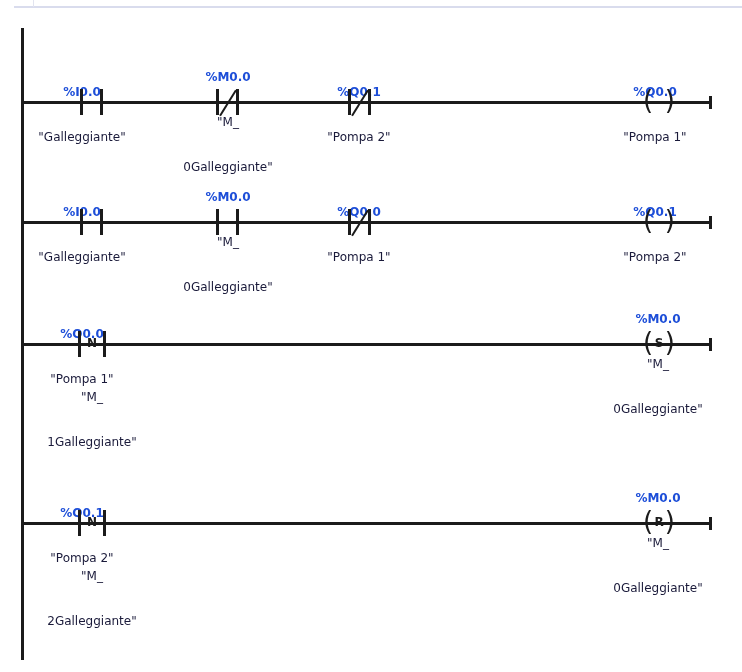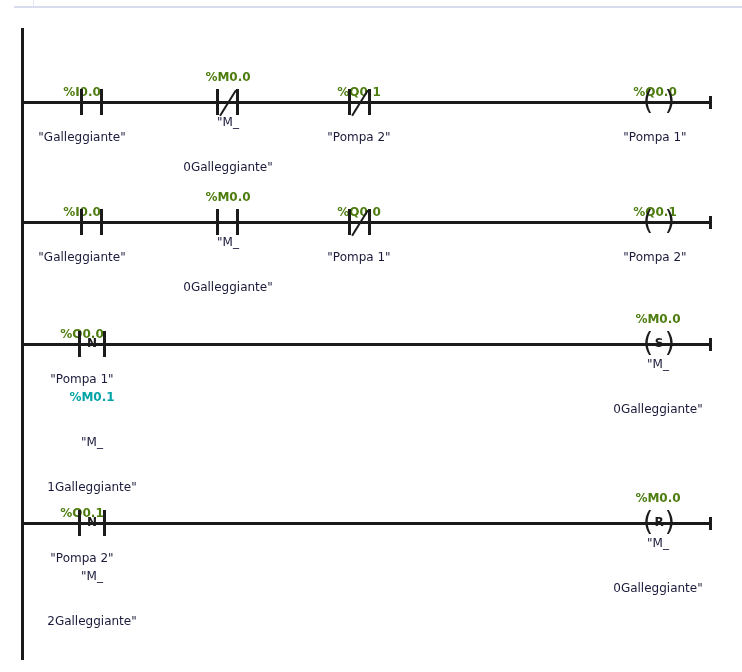--- a/index.html
+++ b/index.html
@@ -133,21 +133,21 @@
   .lbl {
     position: absolute;
     text-align: center;
     line-height: 15px;
     white-space: pre;
   }
   .lbl .addr {
     display: block;
     font-size: 12px;
     font-weight: bold;
-    color: #4d7c0f;
+    color: #1d4ed8;
   }
   .lbl .sym {
     display: block;
     font-size: 12px;
     color: #1a1a3a;
   }
   .lbl-below {
     position: absolute;
     text-align: center;
     line-height: 15px;
@@ -269,21 +269,20 @@
     <div class="lbl" style="left:22px; top:297px; width:120px;">
       <span class="addr">%Q0.0</span>
       <span class="sym">"Pompa 1"</span>
     </div>
     <div class="contact" style="left:78px; top:331px; width:28px;">
       <div class="bar left"></div>
       <div class="bar right"></div>
       <div class="mode">N</div>
     </div>
     <div class="lbl-below" style="left:22px; top:360px; width:140px;">
-      <span class="addr">%M0.1</span>
       <span class="sym">"M_</span>
       <span class="sym">1Galleggiante"</span>
     </div>
 
     <div class="lbl" style="left:598px; top:282px; width:120px;">
       <span class="addr">%M0.0</span>
       <span class="sym">"M_</span>
       <span class="sym">0Galleggiante"</span>
     </div>
     <div class="coil" style="left:643px; top:331px; width:32px;">

